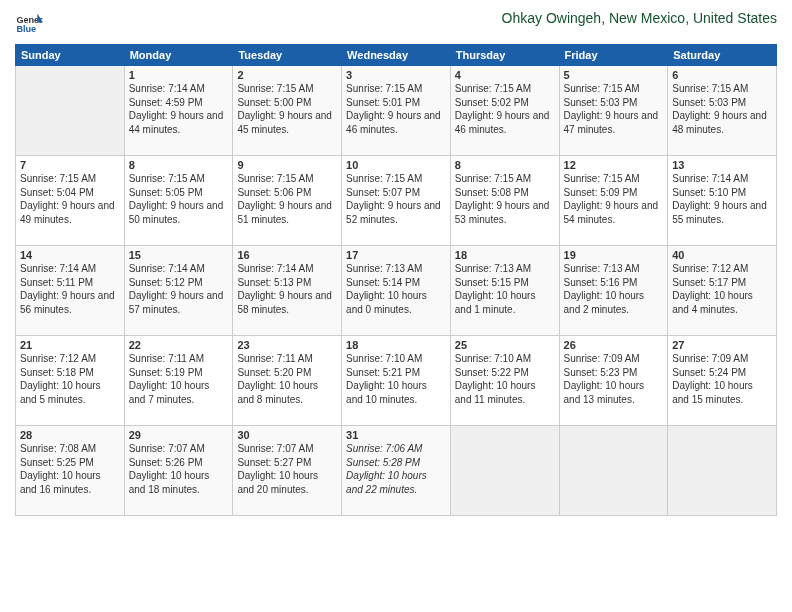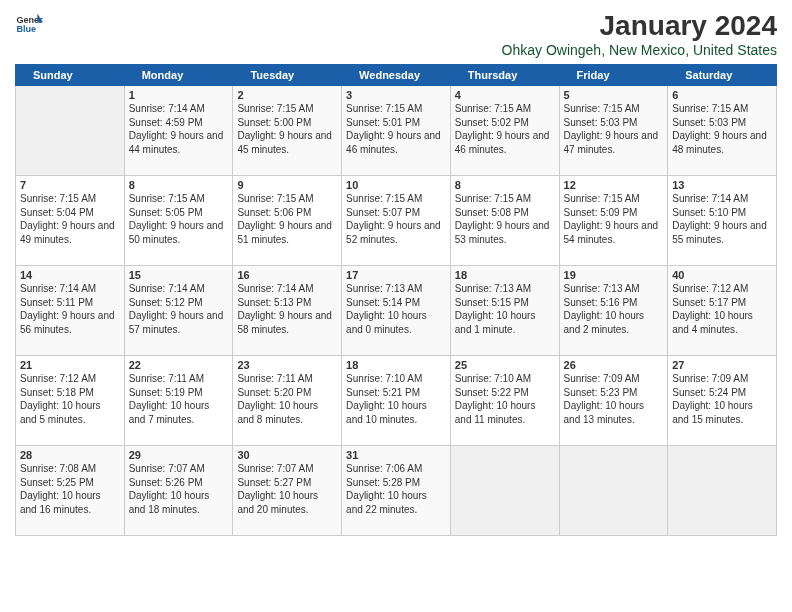--- a/index.html
+++ b/index.html
@@ -44,21 +44,21 @@
       color: #14532d;
     }
     .calendar {
       width: 100%;
       border-collapse: collapse;
       font-size: 9.5px;
     }
     .calendar thead th {
       background-color: #1a5fa8;
       color: #fff;
-      padding: 4px 17px;
+      padding: 4px 5px;
       text-align: left;
       font-size: 11px;
       border: 1px solid #1a5fa8;
     }
     .calendar tbody td {
       border: 1px solid #ccc;
       vertical-align: top;
       padding: 3px 4px;
       width: calc(100% / 7);
       min-height: 72px;
@@ -92,21 +92,20 @@
 <div class="page">
   <div class="header">
     <div class="logo">
       <svg class="logo-icon" viewBox="0 0 40 40">
         <text x="2" y="18" font-size="13" font-weight="bold" fill="#333">General</text>
         <text x="2" y="32" font-size="13" font-weight="bold" fill="#1a5fa8">Blue</text>
         <polygon points="32,5 40,18 32,18" fill="#1a5fa8"></polygon>
       </svg>
     </div>
     <div class="title-block">
-      <h1>January 2024</h1>
       <h2>Ohkay Owingeh, New Mexico, United States</h2>
     </div>
   </div>
 
   <table class="calendar">
     <thead>
       <tr>
         <th>Sunday</th>
         <th>Monday</th>
         <th>Tuesday</th>
@@ -302,21 +301,21 @@
 Daylight: 10 hours and 18 minutes.</div>
           </td>
           <td>
             <span class="day-num">30</span>
             <div class="day-info" style="white-space: pre-line;">Sunrise: 7:07 AM
 Sunset: 5:27 PM
 Daylight: 10 hours and 20 minutes.</div>
           </td>
           <td>
             <span class="day-num">31</span>
-            <div class="day-info" style="white-space: pre-line;">Sunrise: 7:06 AM
+            <div class="day-info" style="white-space: pre-line; font-style: italic;">Sunrise: 7:06 AM
 Sunset: 5:28 PM
 Daylight: 10 hours and 22 minutes.</div>
           </td>
           <td class="empty-cell"></td>
           <td class="empty-cell"></td>
           <td class="empty-cell"></td>
         </tr>
       </tbody>
   </table>
 </div>

